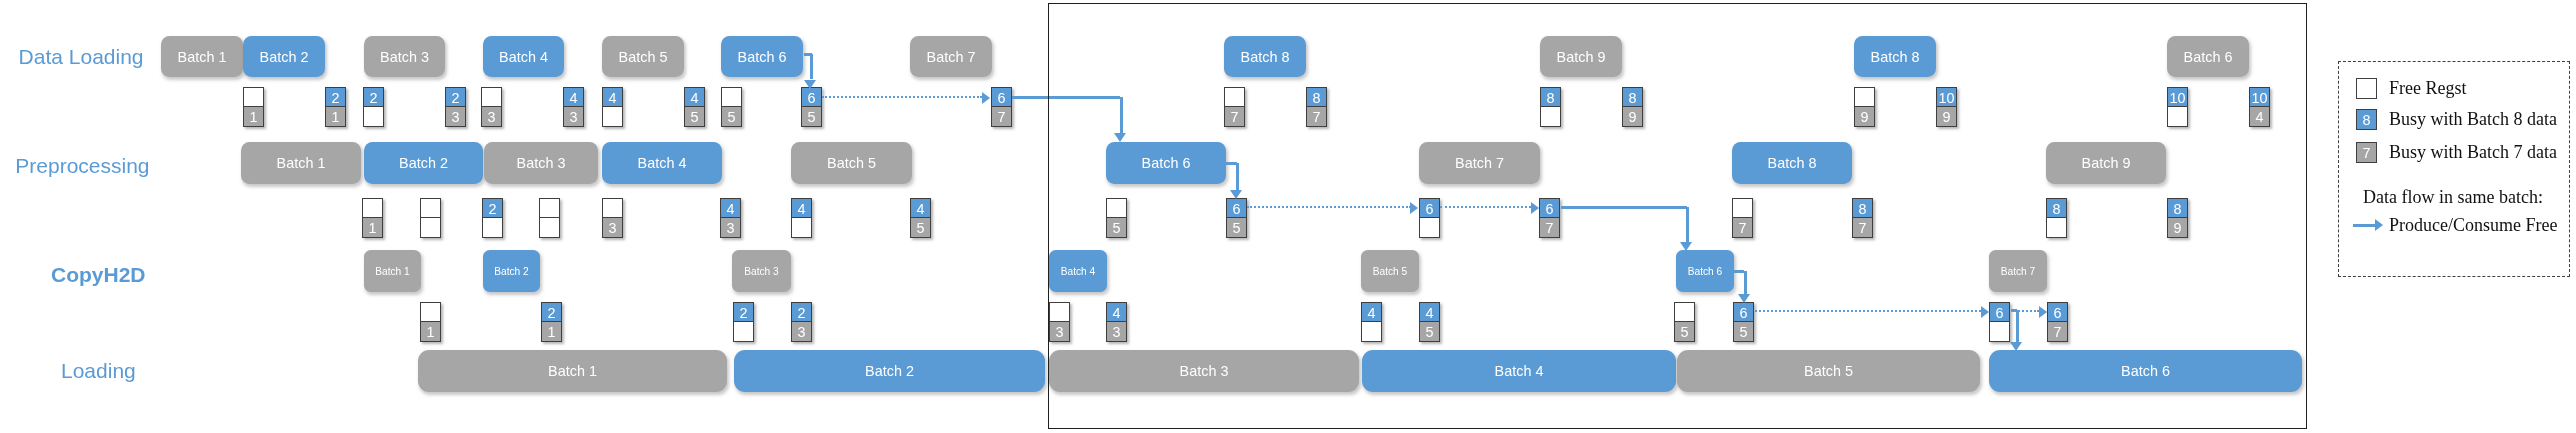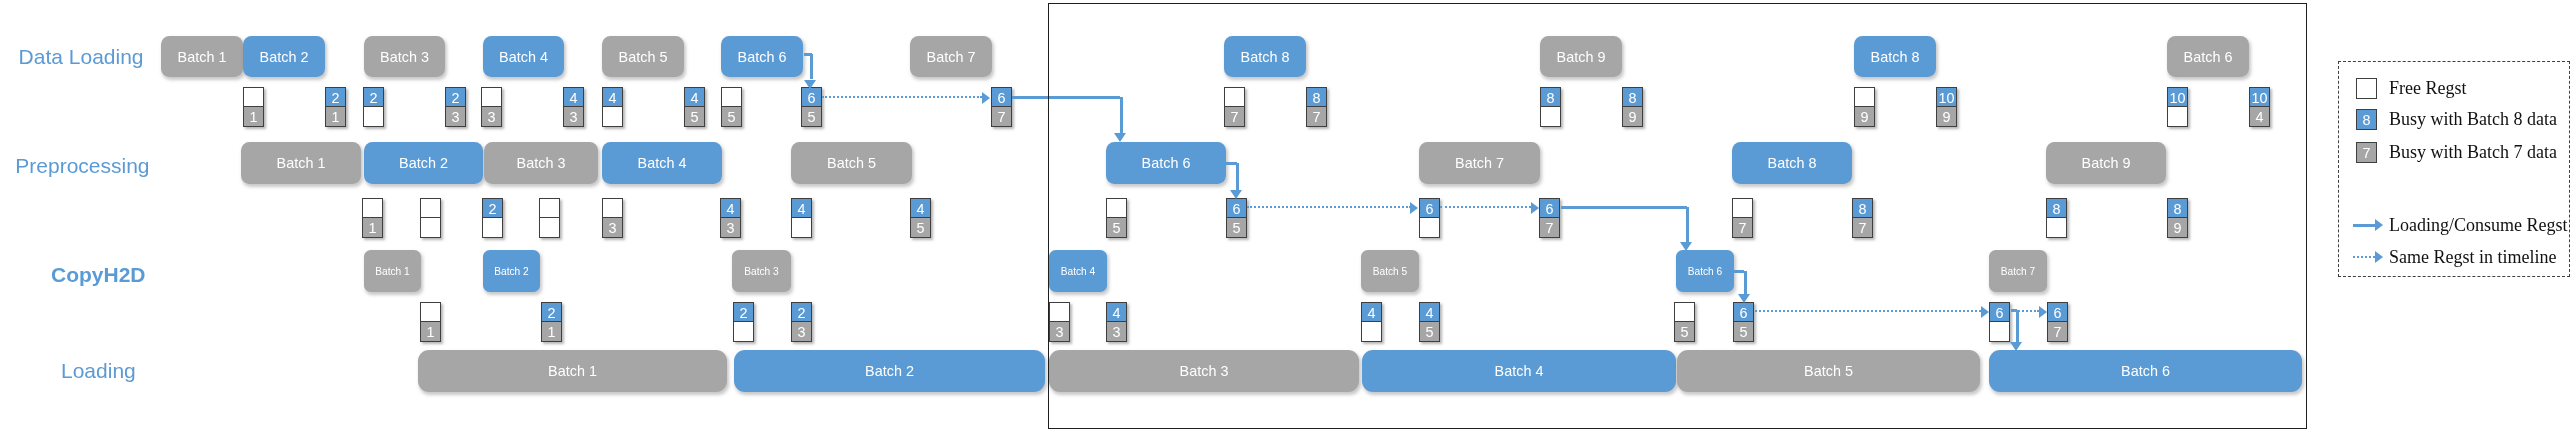--- a/index.html
+++ b/index.html
@@ -316,25 +316,23 @@
       <span class="lg-text">Free Regst</span>
     </div>
     <div class="lg-item" style="top:47px">
       <span class="lg-swatch blue">8</span>
       <span class="lg-text">Busy with Batch 8 data</span>
     </div>
     <div class="lg-item" style="top:80px">
       <span class="lg-swatch gray">7</span>
       <span class="lg-text">Busy with Batch 7 data</span>
     </div>
+    <div class="lg-item" style="top:125px">
+      <span class="lg-heading">Data flow in same batch:</span>
+    </div>
     <div class="lg-item" style="top:153px">
       <span class="lg-line"></span>
       <span class="lg-head"></span>
-      <span class="lg-text">Loading/Consume Regst</span>
-    </div>
-    <div class="lg-item" style="top:185px">
-      <span class="lg-line dotted"></span>
-      <span class="lg-head"></span>
-      <span class="lg-text">Same Regst in timeline</span>
+      <span class="lg-text">Produce/Consume Free</span>
     </div>
   </div>
 </div>
 
 
 </body></html>

